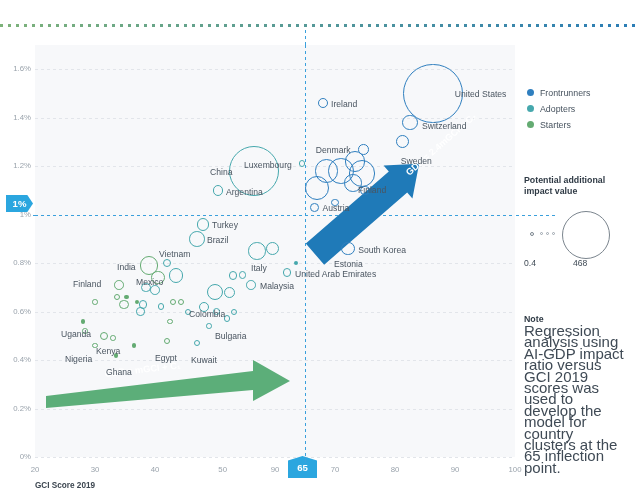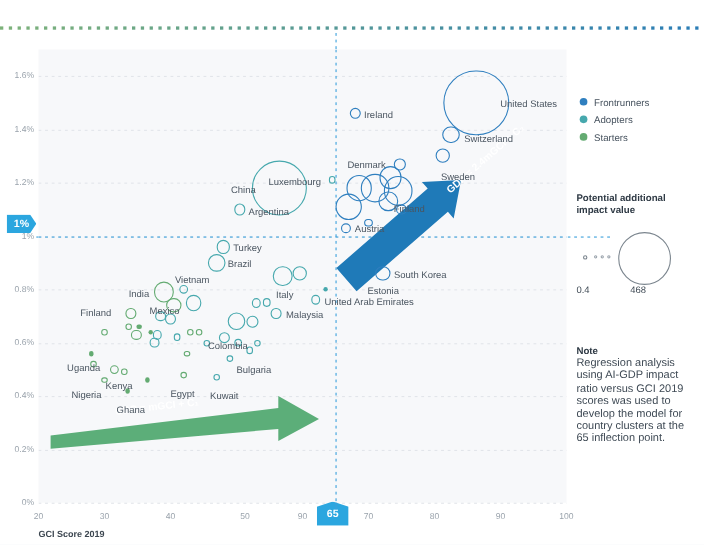--- a/index.html
+++ b/index.html
@@ -62,21 +62,21 @@
   .badge-y{width:27px;height:17px;clip-path:polygon(0 0,79% 0,100% 50%,79% 100%,0 100%);}
   .badge-x{width:29px;height:22px;clip-path:polygon(50% 0,100% 21%,100% 100%,0 100%,0 21%);}
 
   
   .arrowtxt{position:absolute;color:#fff;font-size:9.3px;font-weight:bold;white-space:nowrap;}
 
   
   .lgrow{position:absolute;font-size:8.8px;color:#46525e;white-space:nowrap;}
   .lgdot{position:absolute;width:7px;height:7px;border-radius:50%;}
   .sechead{position:absolute;font-size:8.8px;font-weight:bold;color:#2f3a45;line-height:11px;white-space:nowrap;}
-  .bodytxt{position:absolute;font-size:10px;color:#3f4a55;line-height:11.4px;}
+  .bodytxt{position:absolute;font-size:15px;color:#3f4a55;line-height:11.4px;}
   .sizecirc{position:absolute;border-radius:50%;border:1px solid #7b858e;box-sizing:border-box;}
   .sizelbl{position:absolute;font-size:8.6px;color:#3f4a55;}
 </style>
 </head>
 <body>
 
 <div id="root">
 
   <div class="rule" id="rule">
       <div style="position: absolute; top: 0px; width: 3px; height: 3px; background: rgb(125, 178, 122); left: 0px;"></div>

